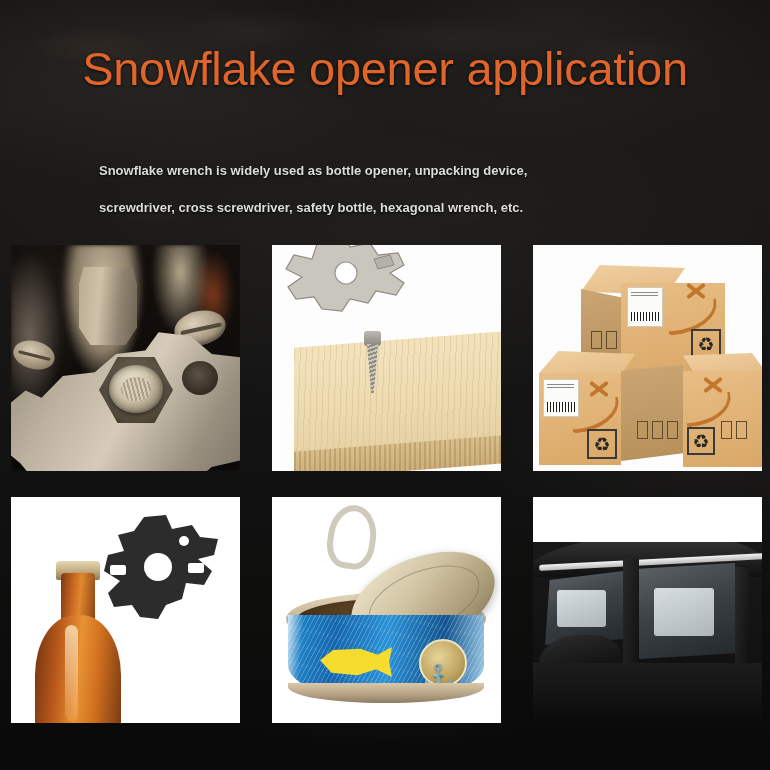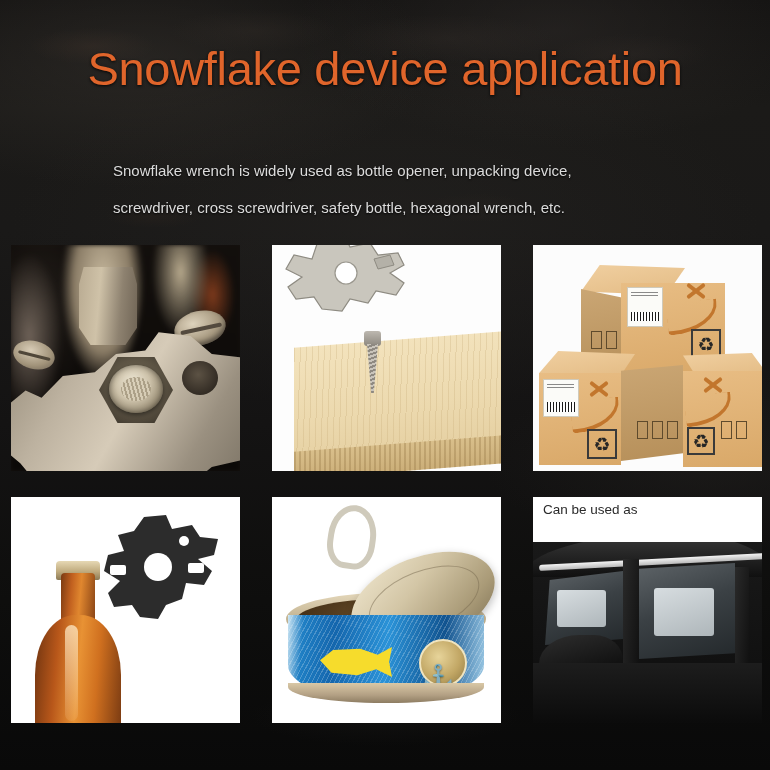--- a/index.html
+++ b/index.html
@@ -44,27 +44,28 @@
     font-size: 47px;
     line-height: 1.05;
     font-weight: 400;
     letter-spacing: -0.3px;
     color: #e0652b;
     text-shadow: 0 1px 3px rgba(0,0,0,0.85);
     white-space: nowrap;
   }
   #subtitle {
     position: absolute;
-    left: 113px;
+    left: 99px;
     top: 152px;
     width: 575px;
-    font-size: 15px;
+    font-size: 13px;
     line-height: 37px;
     color: #dcdcdc;
     text-shadow: 0 1px 2px rgba(0,0,0,0.9);
+    font-weight: bold;
   }
   #grid {
     position: absolute;
     left: 11px;
     top: 245px;
     width: 748px;
     display: grid;
     grid-template-columns: 229px 229px 229px;
     grid-template-rows: 226px 226px;
     column-gap: 32px;
@@ -392,21 +393,21 @@
     background: linear-gradient(180deg, #e9e9e9, #9a9a9a);
   }
 </style>
 </head>
 <body>
 
 <div id="page">
 
   <div id="bg-texture"></div>
 
-  <div id="title">Snowflake device application</div>
+  <div id="title">Snowflake opener application</div>
 
   <div id="subtitle">
     <div>Snowflake wrench is widely used as bottle opener, unpacking device,</div>
     <div>screwdriver, cross screwdriver, safety bottle, hexagonal wrench, etc.</div>
   </div>
 
   <div id="grid">
 
     <div class="tile t1">
       <div class="blur-bg"></div>
@@ -522,21 +523,20 @@
       <div class="can-body"></div>
       <div class="fish"></div>
       <div class="seal"></div>
       <div class="anchor">⚓</div>
       <div class="rim-bottom"></div>
 
     </div>
 
     <div class="tile t6">
       <div class="caption">
-        <div>Can be used as</div>
       </div>
       <div class="roof"></div>
       <div class="chrome-top"></div>
       <div class="win" style="left:12px; top:74px; width:78px; height:74px; clip-path:polygon(6% 12%,100% 0%,100% 92%,0% 100%);">
         <div class="refl"></div>
       </div>
       <div class="pillar" style="left:90px; top:62px; width:16px; height:104px;"></div>
       <div class="win" style="left:106px; top:66px; width:96px; height:96px; clip-path:polygon(0% 6%,100% 0%,100% 94%,0% 100%);">
         <div class="refl"></div>
       </div>

